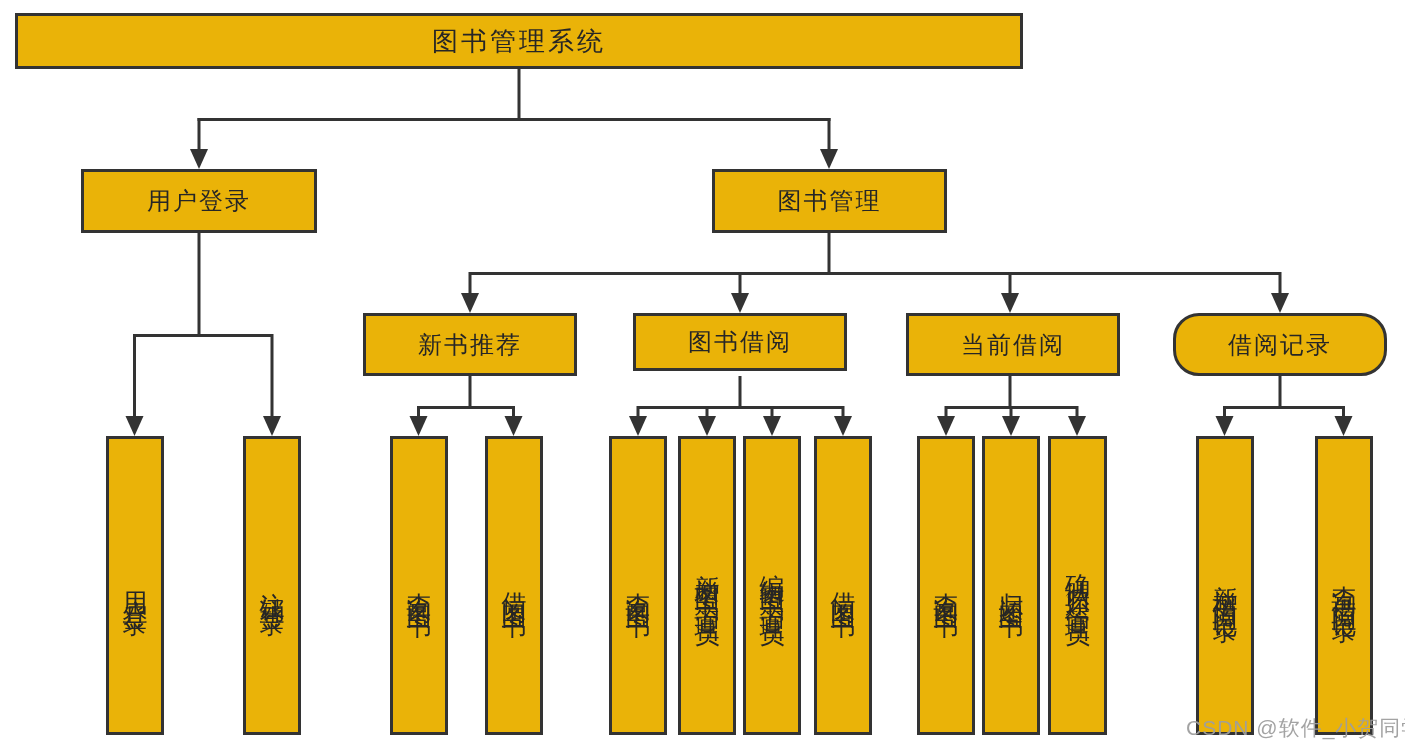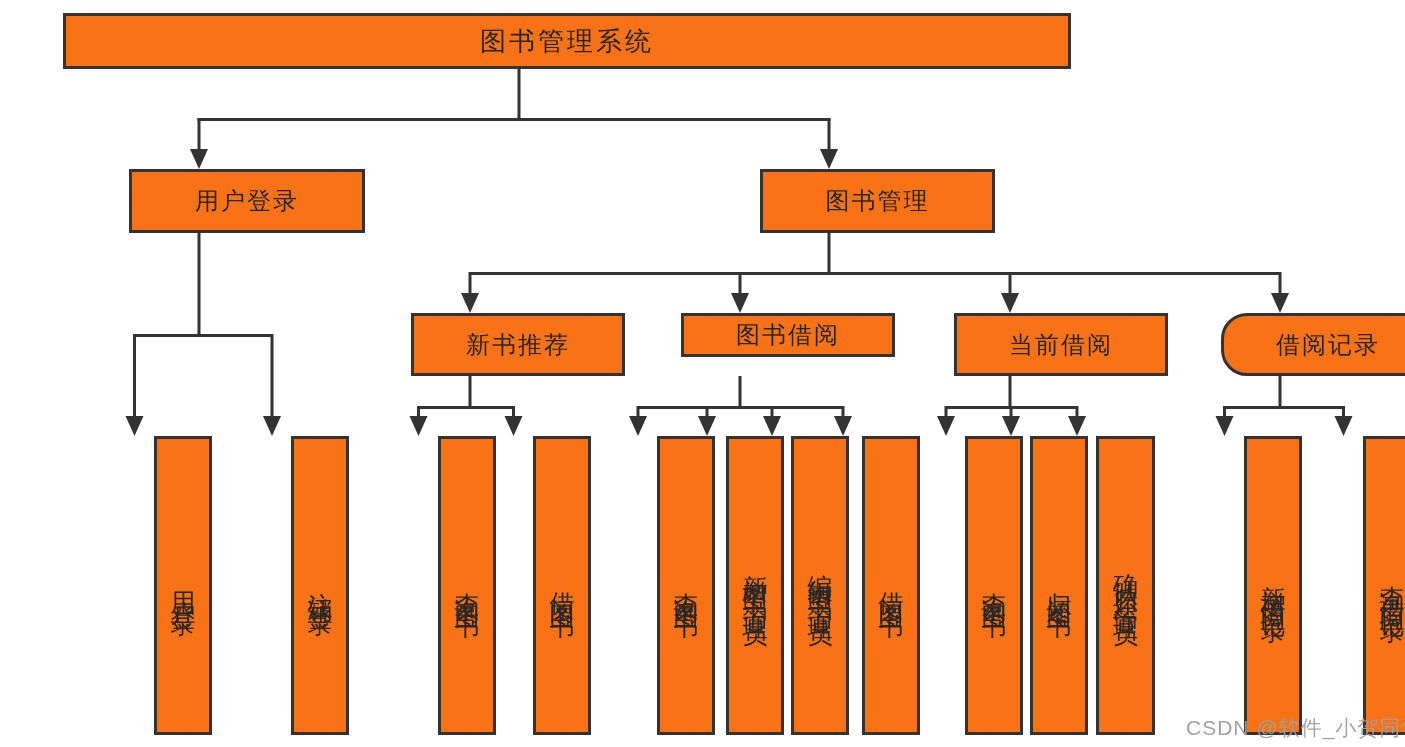--- a/index.html
+++ b/index.html
@@ -7,26 +7,25 @@
     position:relative;
     width:1405px;height:747px;
     background:#ffffff;
     font-family:"Liberation Sans","DejaVu Sans",sans-serif;
     overflow:hidden;
   }
   .node{
     position:absolute;
     box-sizing:border-box;
     border:3px solid #333333;
-    background:#f97316;
+    background:#eab308;
     display:flex;
     align-items:center;
     justify-content:center;
     color:#262626;
-    margin-left:48px;
   }
   .hnode{
     font-size:24px;
     font-weight:500;
     letter-spacing:2px;
     white-space:nowrap;
   }
   .rootnode{
     font-size:26px;
     font-weight:500;
@@ -137,21 +136,21 @@
   <div class="node hnode" style="left:81px;top:169px;width:236px;height:64px;">
     <span>用户登录</span>
   </div>
   <div class="node hnode" style="left:712px;top:169px;width:235px;height:64px;align-items:center;">
     <span>图书管理</span>
   </div>
 
   <div class="node hnode" style="left:363px;top:313px;width:214px;height:63px;">
     <span>新书推荐</span>
   </div>
-  <div class="node hnode" style="left:633px;top:313px;width:214px;height:44px;">
+  <div class="node hnode" style="left:633px;top:313px;width:214px;height:58px;">
     <span>图书借阅</span>
   </div>
   <div class="node hnode" style="left:906px;top:313px;width:214px;height:63px;text-align:center;">
     <span>当前借阅</span>
   </div>
   <div class="node hnode" style="left:1173px;top:313px;width:214px;height:63px;border-radius:26px;">
     <span>借阅记录</span>
   </div>
 
   <div class="node leaf" style="left:106px;top:436px;width:58px;height:299px;">

